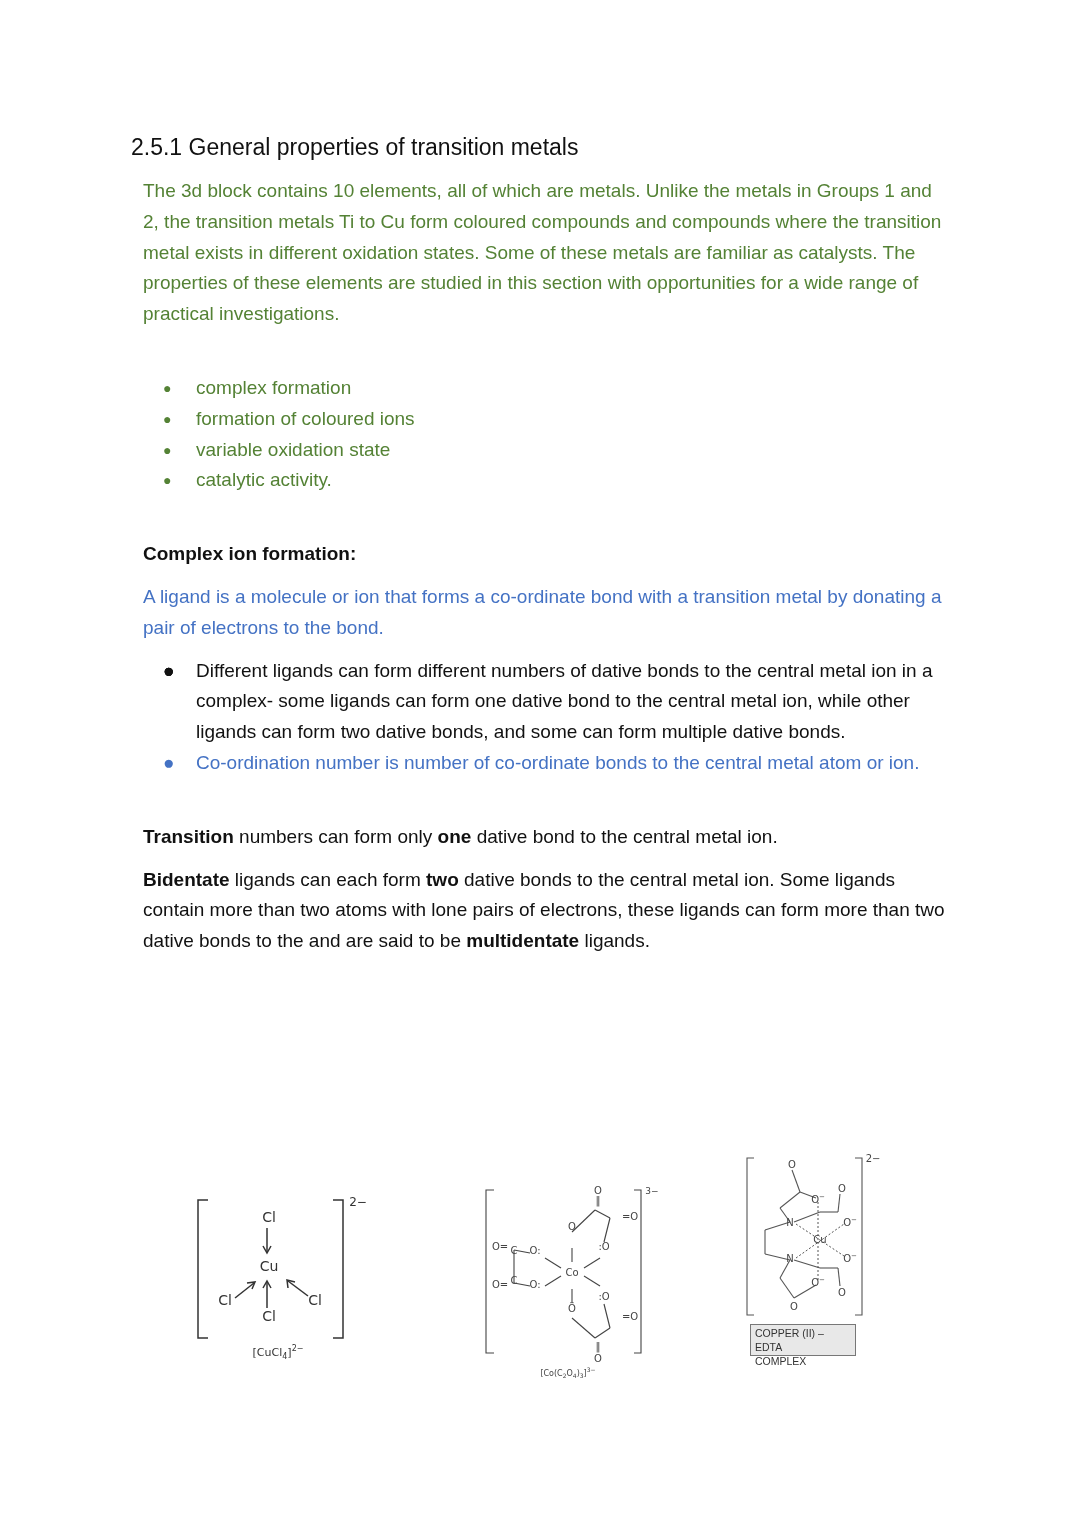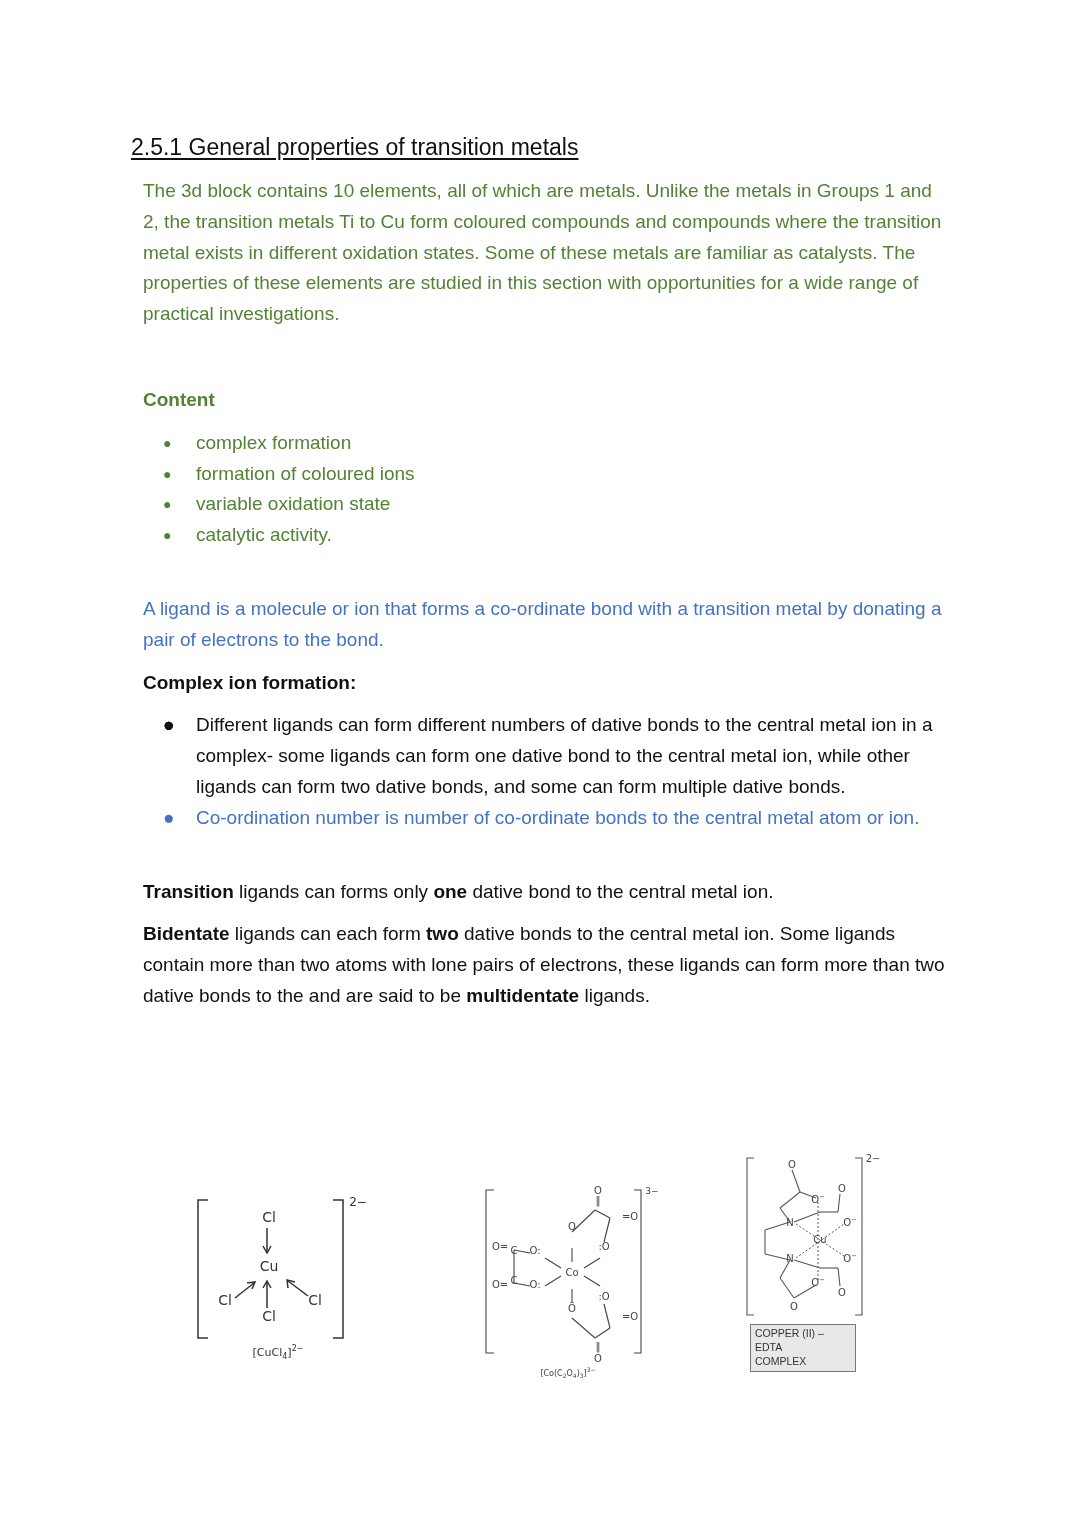--- a/index.html
+++ b/index.html
@@ -1,60 +1,59 @@
 <!DOCTYPE html>
 <html><head>
 <meta charset="utf-8">
 <style>
   html, body { margin: 0; padding: 0; background: #ffffff; }
   body { width: 1080px; height: 1527px; position: relative; overflow: hidden;
          font-family: "Liberation Sans", "DejaVu Sans", sans-serif; }
   .page { position: absolute; left: 131px; top: 130px; width: 830px; }
-  .heading { font-size: 23px; color: #111; text-decoration: underline; text-underline-offset: 3px;
+  .heading { font-size: 23px; color: #111; text-underline-offset: 3px;
              line-height: 34px; margin: 0; font-weight: normal; }
   .p { font-size: 19px; line-height: 30.8px; margin: 12px; }
   .green { color: #548235; }
   .blue { color: #4472C4; }
   .black { color: #111; }
   .b { font-weight: bold; }
   .gap { height: 31px; }
   ul { margin: 0; padding: 0; list-style: none; }
   li { position: relative; padding-left: 65px; font-size: 19px; line-height: 30.8px; }
   li .dot { position: absolute; left: 32px; top: 0; }
   .green-list li .dot { color: #548235; font-size: 14px; }
   .diagram { position: absolute; }
-  .caption-box { position: absolute; left: 750px; top: 1324px; width: 106px; height: 48px;
+  .caption-box { position: absolute; left: 750px; top: 1324px; width: 106px; height: 32px;
                  border: 1px solid #777; background: #e8e8e8; font-size: 10.5px; line-height: 14px;
                  padding: 1px 4px; box-sizing: border-box; color: #333; }
 </style>
 </head>
 <body>
 
 <div class="page">
   <h1 class="heading">2.5.1 General properties of transition metals</h1>
   <p class="p green">The 3d block contains 10 elements, all of which are metals. Unlike the metals in Groups 1 and 2, the transition metals Ti to Cu form coloured compounds and compounds where the transition metal exists in different oxidation states. Some of these metals are familiar as catalysts. The properties of these elements are studied in this section with opportunities for a wide range of practical investigations.</p>
   <div class="gap"></div>
-  <p class="p green b">Content</p>
   <ul class="green-list">
     <li class="green"><span class="dot">●</span><span>complex formation</span></li>
     <li class="green"><span class="dot">●</span><span>formation of coloured ions</span></li>
     <li class="green"><span class="dot">●</span><span>variable oxidation state</span></li>
     <li class="green"><span class="dot">●</span><span>catalytic activity.</span></li>
   </ul>
   <div class="gap"></div>
+  <p class="p black b">Complex ion formation:</p>
   <p class="p blue">A ligand is a molecule or ion that forms a co-ordinate bond with a transition metal by donating a pair of electrons to the bond.</p>
-  <p class="p black b">Complex ion formation:</p>
   <ul>
     <li class="black"><span class="dot">●</span></li>
     <li class="black"><span class="dot">●</span></li>
     <li class="black"><span class="dot">●</span><span>Different ligands can form different numbers of dative bonds to the central metal ion in a complex- some ligands can form one dative bond to the central metal ion, while other ligands can form two dative bonds, and some can form multiple dative bonds.</span></li>
     <li class="blue"><span class="dot">●</span><span>Co-ordination number is number of co-ordinate bonds to the central metal atom or ion.</span></li>
   </ul>
   <div class="gap"></div>
-  <p class="p black"><span class="b">Transition</span><span> ligands can forms only </span><span class="b">one</span><span> dative bond to the central metal ion.</span></p>
+  <p class="p black"><span class="b">Transition</span><span> numbers can form only </span><span class="b">one</span><span> dative bond to the central metal ion.</span></p>
   <p class="p black"><span class="b">Bidentate</span><span> ligands can each form </span><span class="b">two</span><span> dative bonds to the central metal ion. Some ligands contain more than two atoms with lone pairs of electrons, these ligands can form more than two dative bonds to the and are said to be </span><span class="b">multidentate</span><span> ligands.</span></p>
 </div>
 
 <svg class="diagram" style="left:190px;top:1190px" width="200" height="180" viewBox="0 0 200 180">
   <g stroke="#333" stroke-width="1.5" fill="none">
     <path d="M18 10 H8 V148 H18"></path>
     <path d="M143 10 H153 V148 H143"></path>
     <line x1="77" y1="38" x2="77" y2="62"></line>
       <path d="M73 56 L77 63 L81 56"></path>
     <line x1="77" y1="118" x2="77" y2="92"></line>

